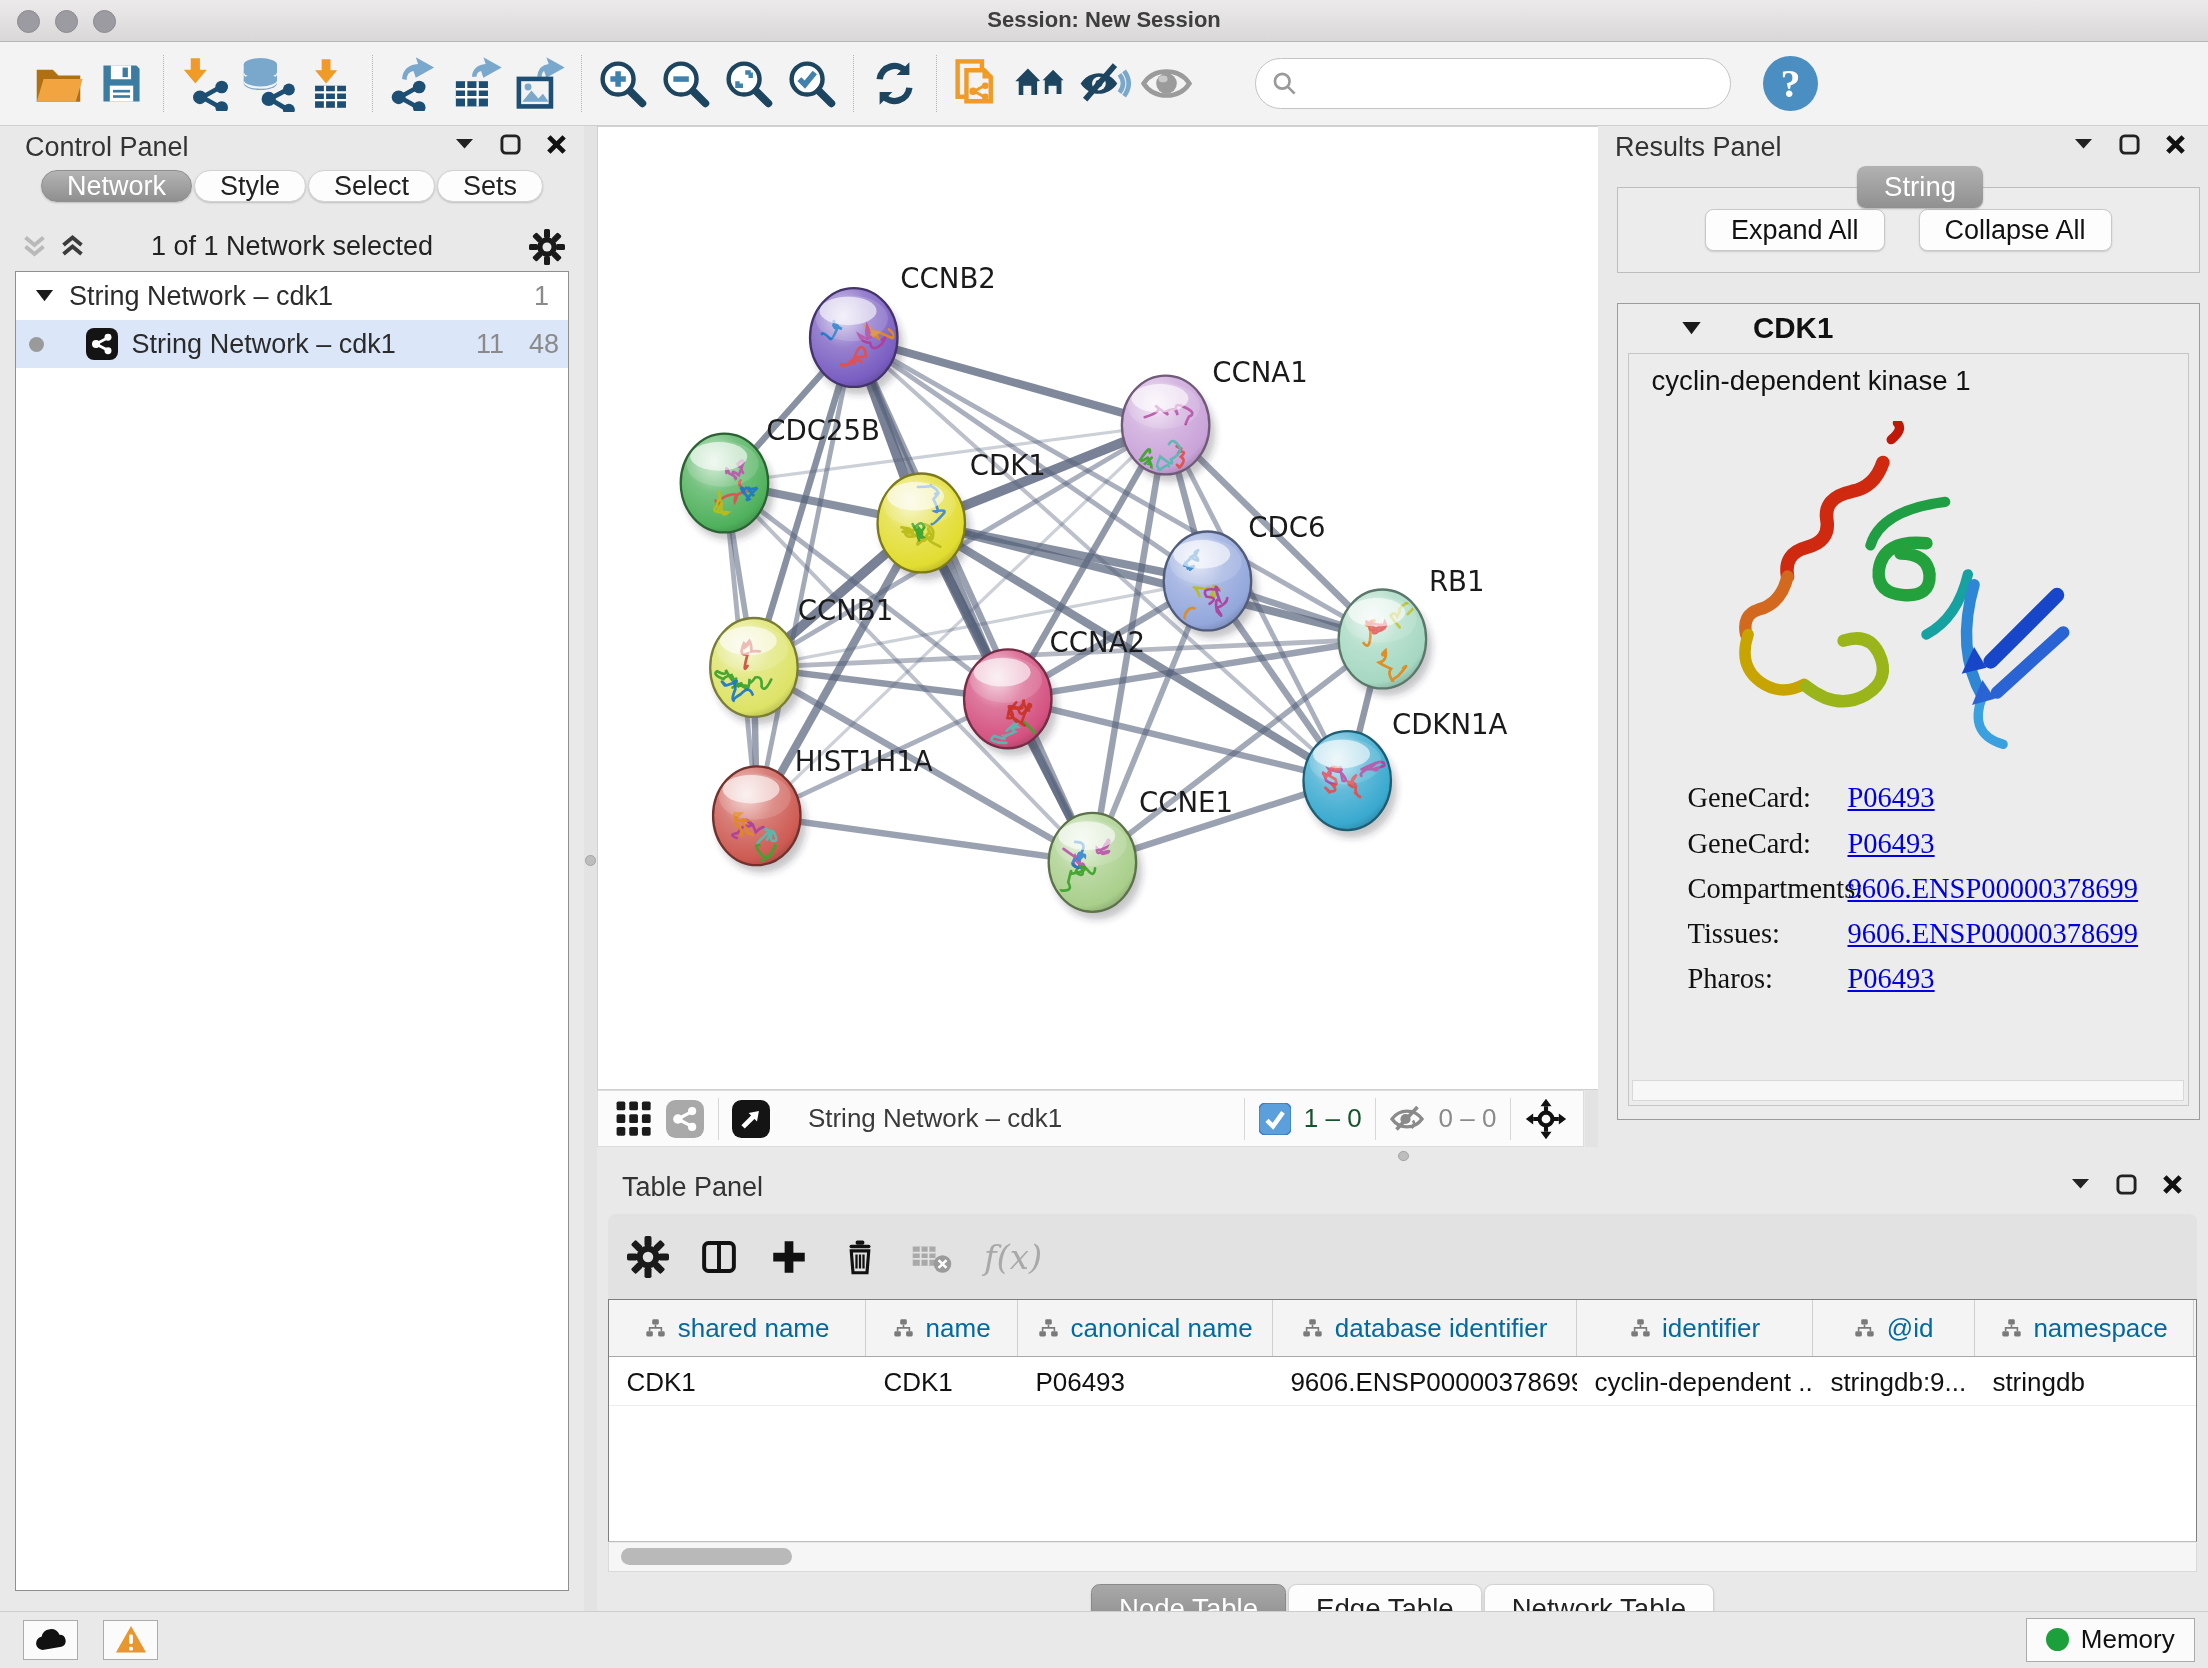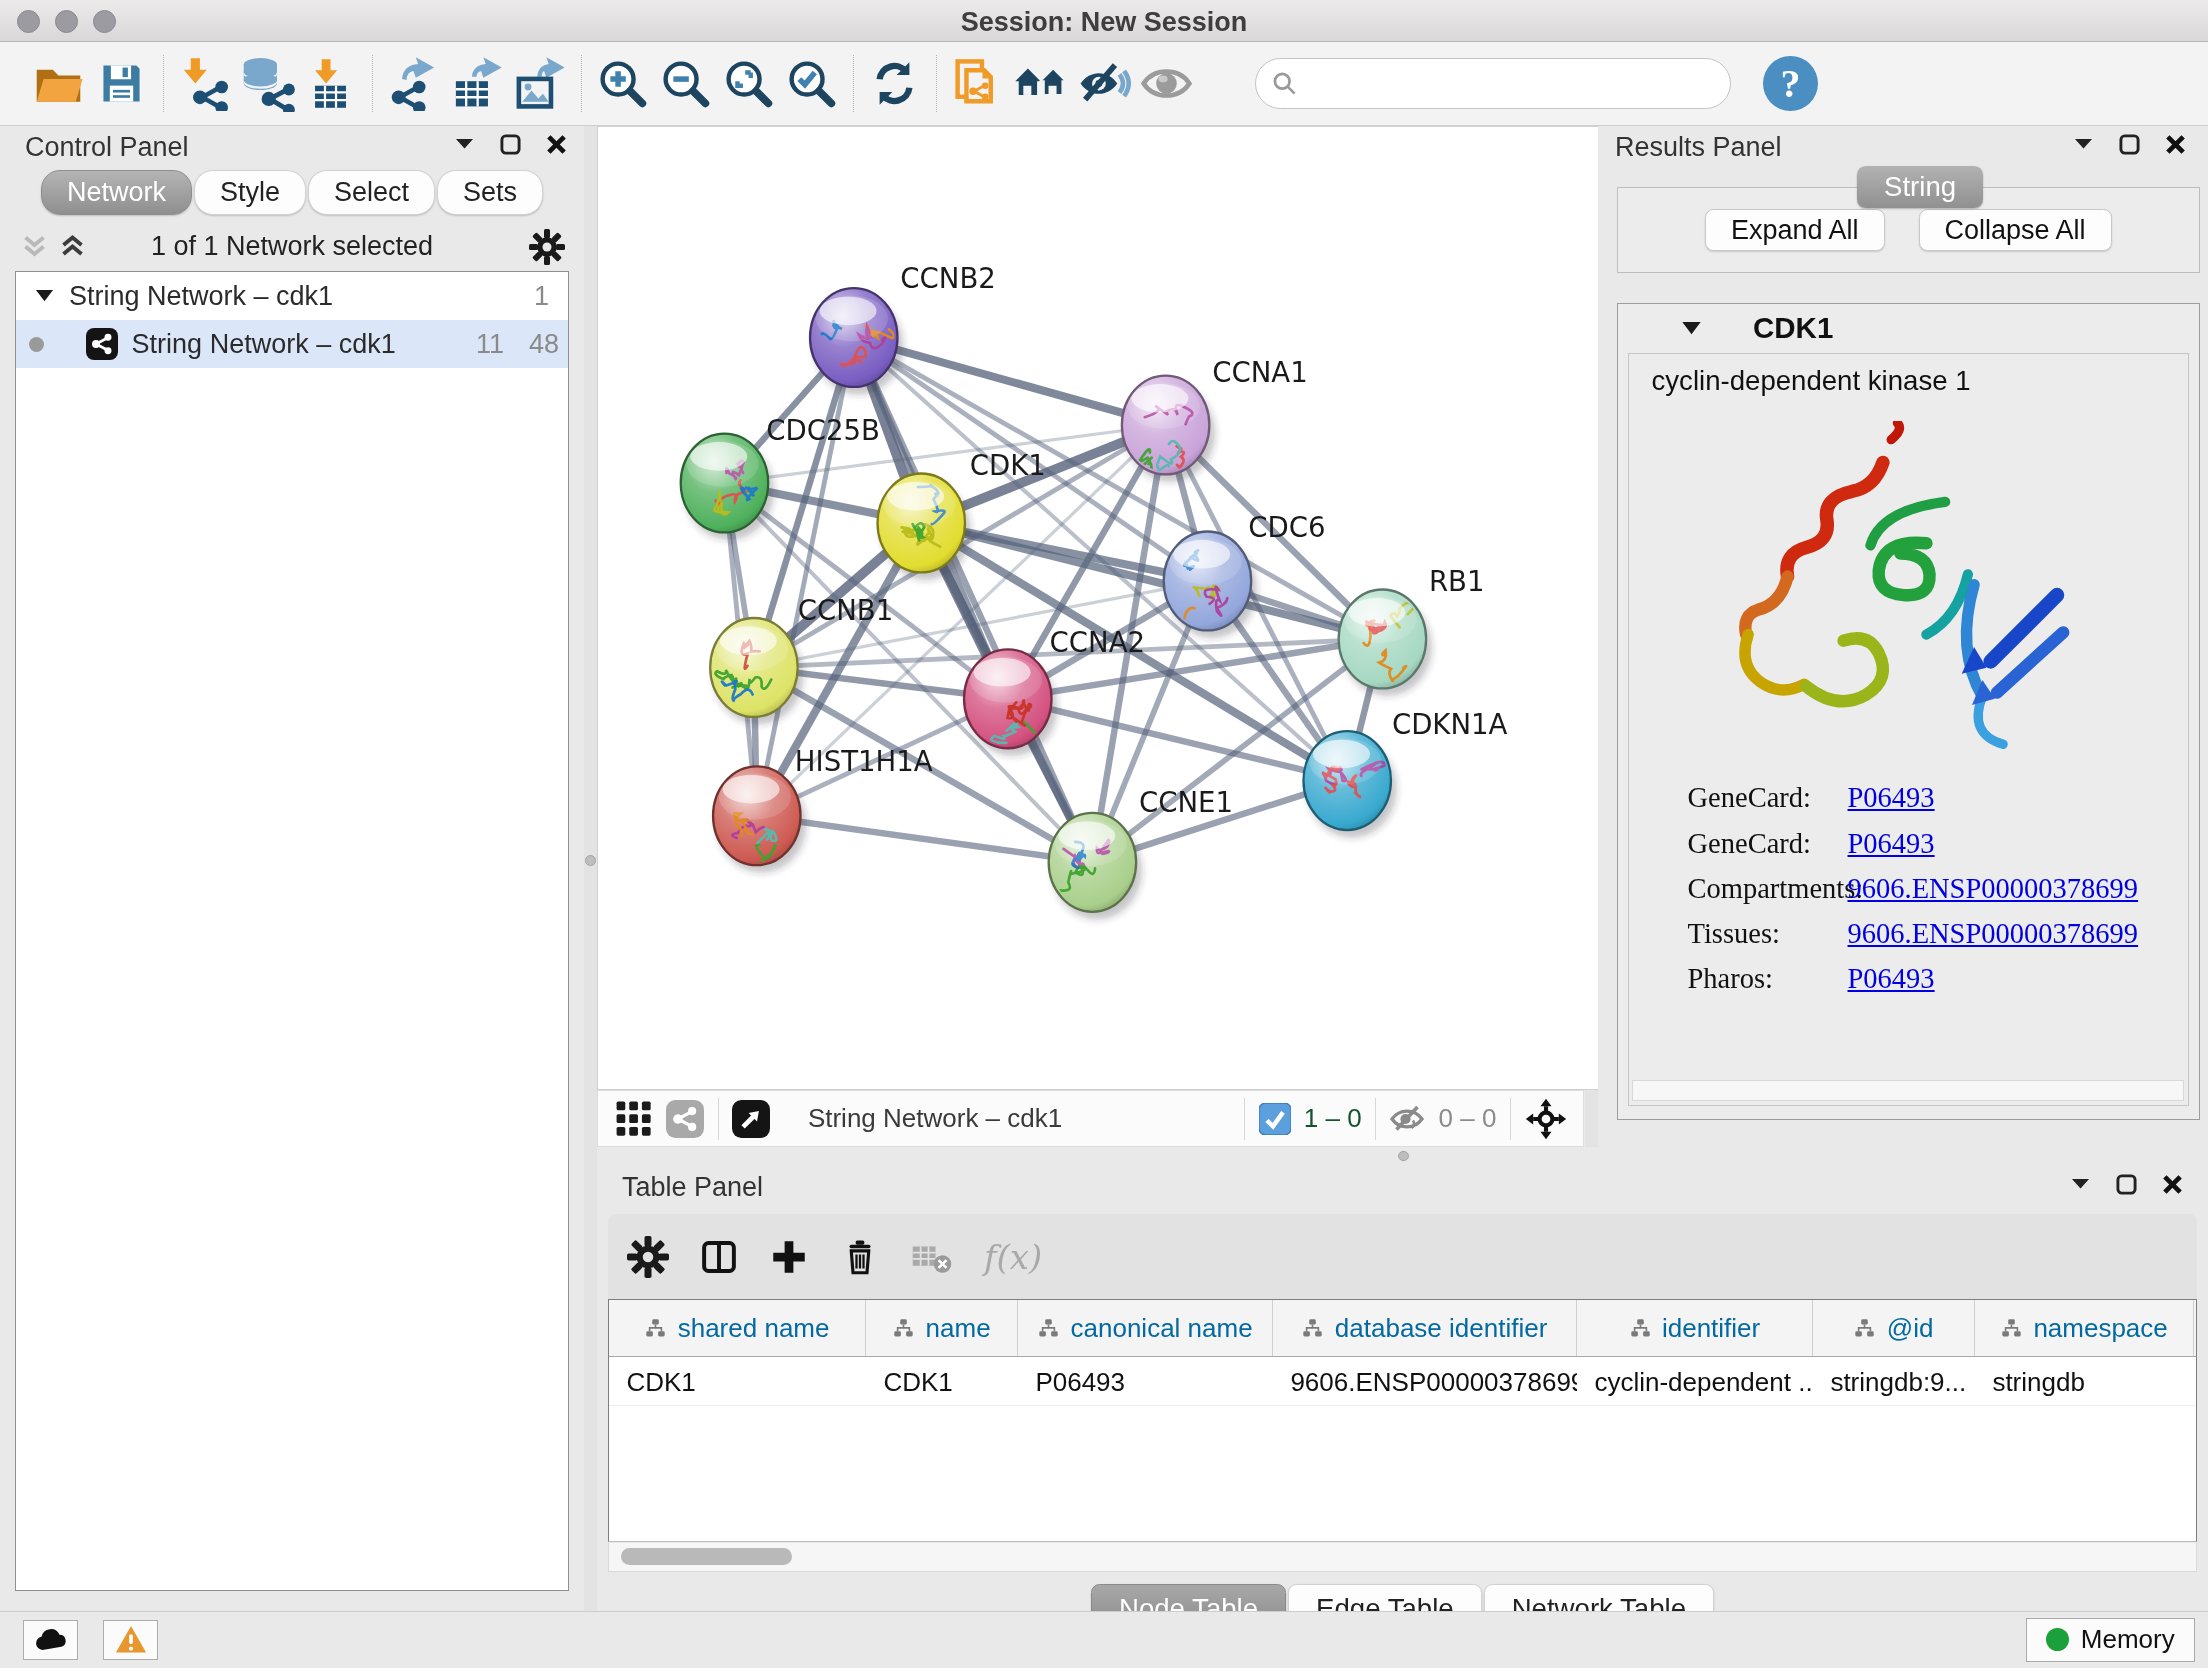--- a/index.html
+++ b/index.html
@@ -5,21 +5,21 @@
   * { margin:0; padding:0; box-sizing:border-box; }
   html,body { width:2208px; height:1668px; }
   body { font-family:"Liberation Sans", sans-serif; background:#e9e9e9; position:relative; overflow:hidden; color:#2b2b2b; }
 
   
   .titlebar { position:absolute; left:0; top:0; width:2208px; height:42px;
     background:linear-gradient(#eceaea,#d9d7d7); border-bottom:1px solid #b6b6b6; }
   .tl-dot { position:absolute; top:9.5px; width:23px; height:23px; border-radius:50%;
     background:#9b9ba1; border:1px solid #8a8a90; }
   .win-title { position:absolute; left:0; right:0; top:6.7px; text-align:center;
-    font-size:27px; font-weight:bold; color:#3e3e3e; }
+    font-size:22px; font-weight:bold; color:#3e3e3e; }
 
   
   .toolbar { position:absolute; left:0; top:42px; width:2208px; height:84px;
     background:#f3f3f3; border-bottom:1px solid #cfcfcf; display:flex; align-items:center; }
   .tb-btn { width:63px; height:63px; display:flex; align-items:center; justify-content:center; flex:0 0 auto; }
   .tb-sep { width:0; height:57px; border-left:1.9px dotted #b4b4b4; margin:0 9.5px; flex:0 0 auto; }
   .searchbox { margin-left:57px; width:476px; height:51px; background:#fff; border:1px solid #c4c4c4;
     border-radius:26px; display:flex; align-items:center; padding:0 15px; }
   .searchbox input { border:none; outline:none; flex:1; font-size:25px; margin-left:9.5px; font-family:"Liberation Sans",sans-serif; }
   .help-btn { margin-left:32px; width:55px; height:55px; border-radius:50%; background:#4b8fc2;
@@ -27,21 +27,21 @@
     display:flex; align-items:center; justify-content:center; }
 
   
   .panel-head { position:absolute; height:42px; font-size:27px; color:#333; }
   .panel-head .ph-title { position:absolute; left:0; top:5.7px; }
   .ph-ctrls { position:absolute; right:0; top:7.6px; display:flex; gap:25px; align-items:center; }
 
   
   .control-panel { position:absolute; left:0; top:126px; width:584px; height:1486px; background:#e9e9e9; }
   .tabs-row { position:absolute; left:0; top:44px; width:100%; display:flex; justify-content:center; }
-  .tab { height:45px; padding:0 25px; background:#fdfdfd; border:1px solid #d2d2d2;
+  .tab { height:32px; padding:0 25px; background:#fdfdfd; border:1px solid #d2d2d2;
     font-size:27px; color:#222; display:flex; align-items:center; border-radius:19px;
     box-shadow:0 1px 1.9px rgba(0,0,0,.18); margin:0 1px; }
   .tab.sel { background:linear-gradient(#b4b4b4,#8f8f8f); color:#fff; border-color:#8f8f8f; }
   .gearrow { position:absolute; left:13.3px; right:13.3px; top:99px; height:42px; }
   .gearrow .grtext { position:absolute; left:0; right:0; text-align:center; top:5.7px; font-size:27px; color:#222; }
   .netlist { position:absolute; left:15px; right:15px; top:145px; bottom:21px; background:#fff; border:1.9px solid #8f8f8f; }
   .netrow { height:48px; display:flex; align-items:center; font-size:27px; }
   .netrow.sel { background:#dbe7f8; }
   .netrow .cnt { color:#8a8a8a; }
 

